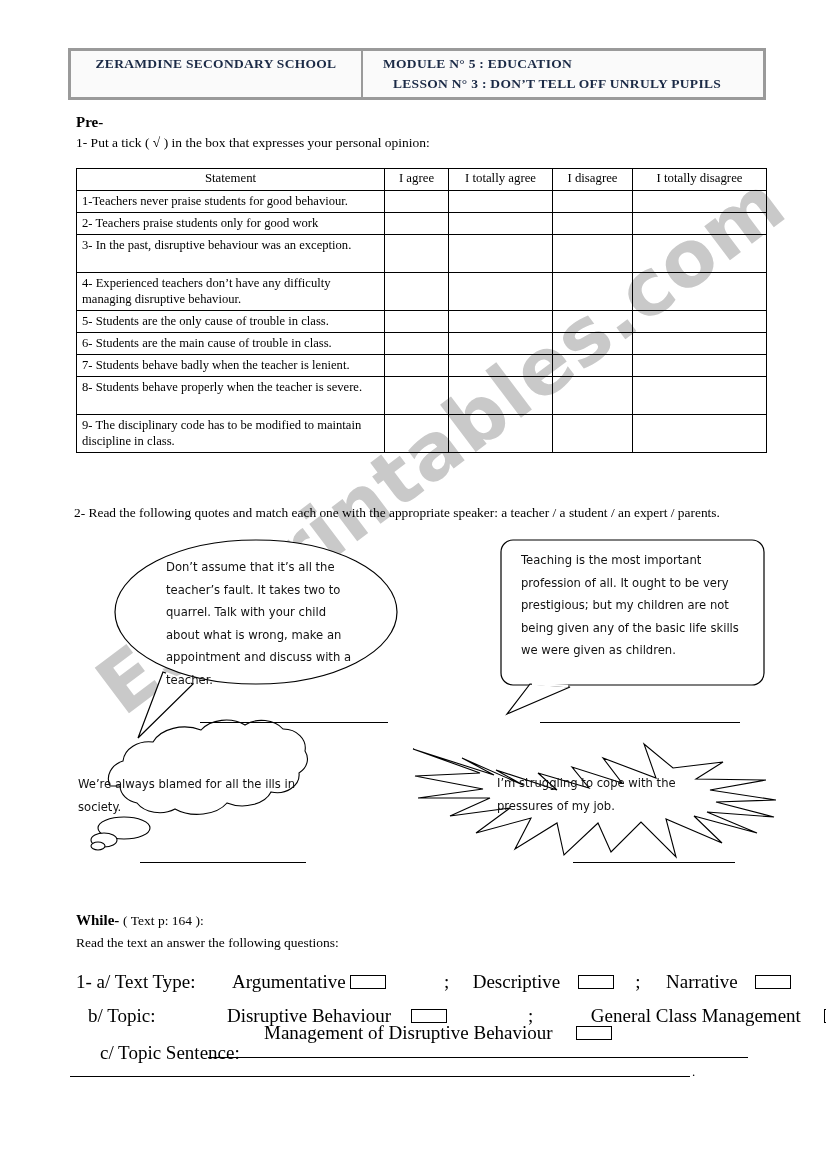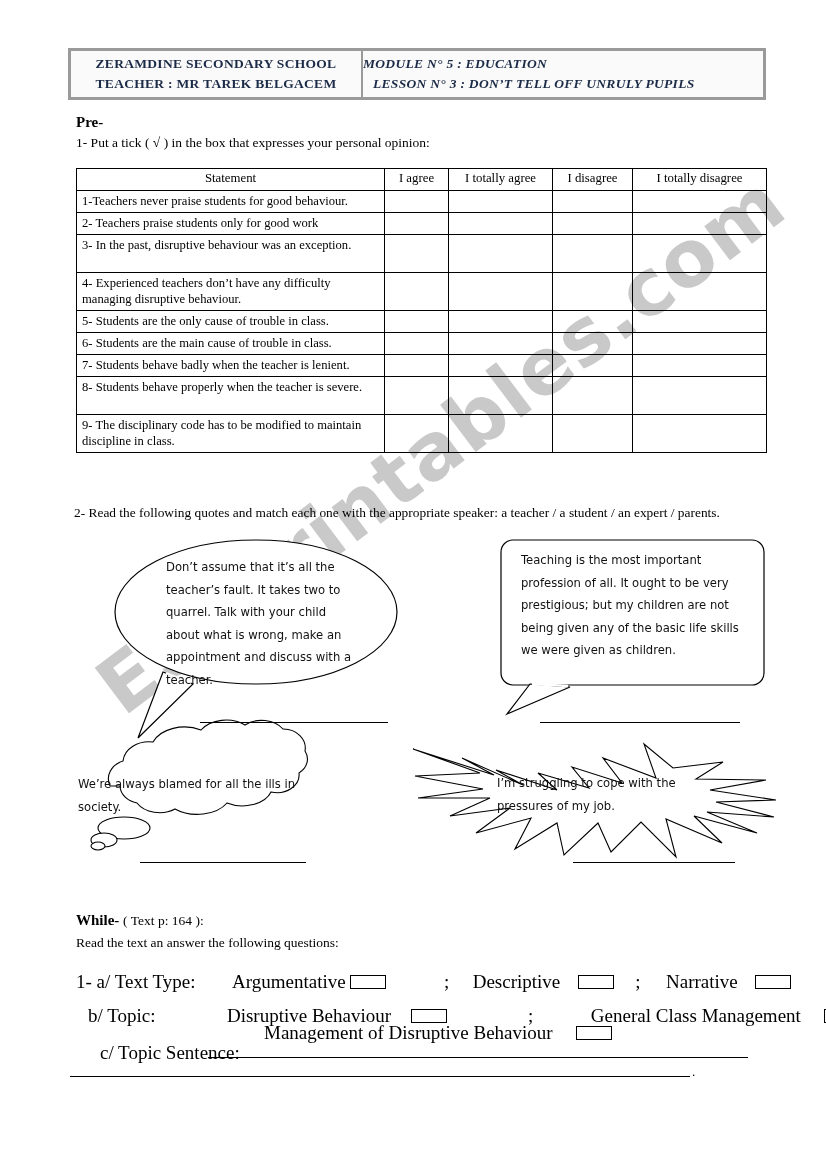--- a/index.html
+++ b/index.html
@@ -67,21 +67,21 @@
     box-sizing: border-box;
     padding: 3px 6px 4px 6px;
     font-family: "Liberation Serif", serif;
     font-weight: bold;
     font-size: 13.5px;
     letter-spacing: 0.3px;
     color: #1b2a46;
     line-height: 1.45;
   }
   .hdr-cell.left  { width: 292px; text-align: center; }
-  .hdr-cell.right { flex: 1; text-align: left; padding-left: 0; font-style: italic; }
+  .hdr-cell.right { flex: 1; text-align: left; padding-left: 20px; }
   .hdr-line { white-space: nowrap; }
   .hdr-line.indent { padding-left: 10px; }
 
   
   .sec-label {
     position: absolute;
     font-family: Liberation Serif, serif;
     font-size: 15px;
     font-weight: bold;
     text-align: center;
@@ -213,21 +213,20 @@
 
 <div id="watermark">
   <div class="wm-text">ESLprintables.com</div>
 </div>
 
 <div id="page">
 
   <div class="hdr-wrap">
     <div class="hdr-cell left">
       <div class="hdr-line">ZERAMDINE SECONDARY SCHOOL</div>
-      <div class="hdr-line">TEACHER : MR TAREK BELGACEM</div>
     </div>
     <div class="hdr-cell right">
       <div class="hdr-line">MODULE  N° 5 : EDUCATION</div>
       <div class="hdr-line indent">LESSON N° 3 : DON’T TELL OFF UNRULY PUPILS</div>
     </div>
   </div>
 
   <div class="sec-label" style="left:76px; top:114px;">Pre-</div>
   <div class="plain-line" style="left:76px; top:135px;">1- Put a tick ( √ ) in the box that expresses your personal opinion:</div>
 

